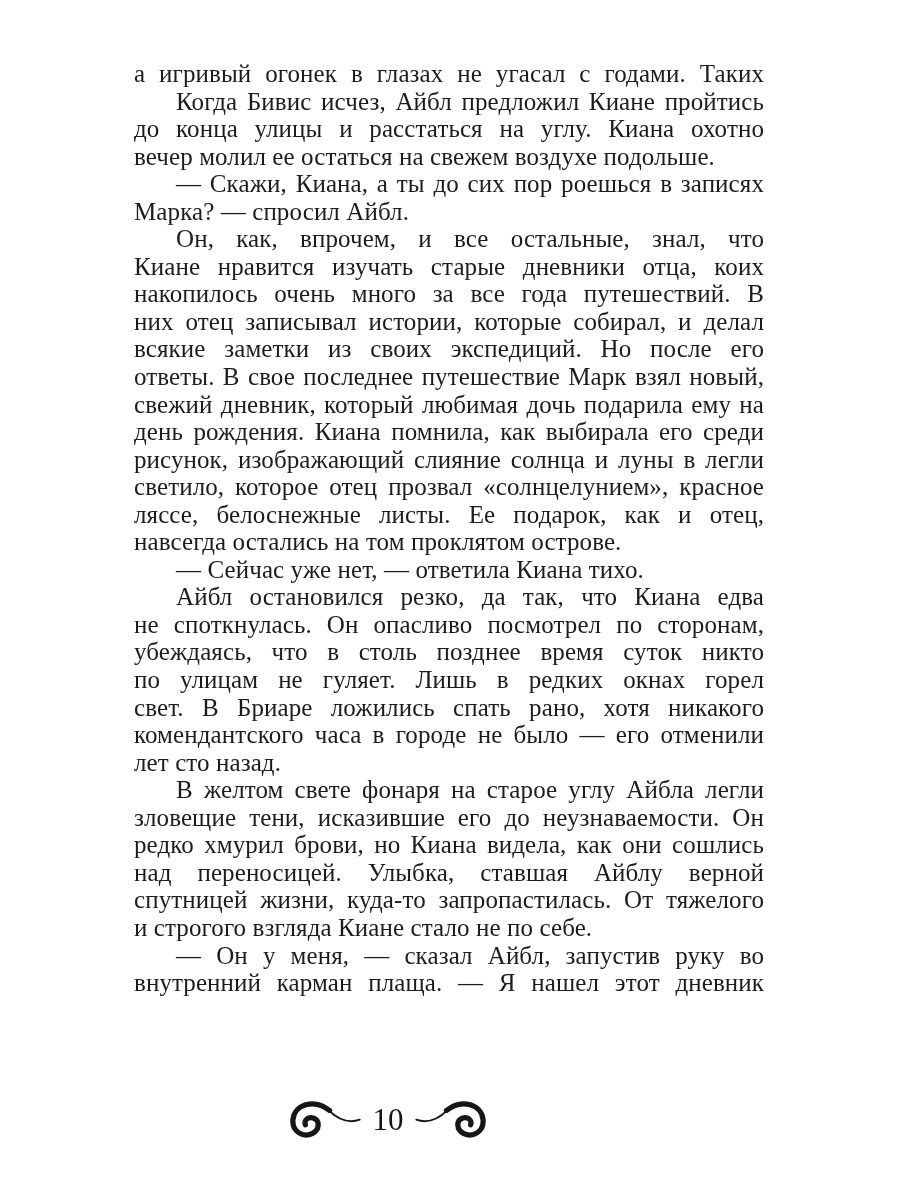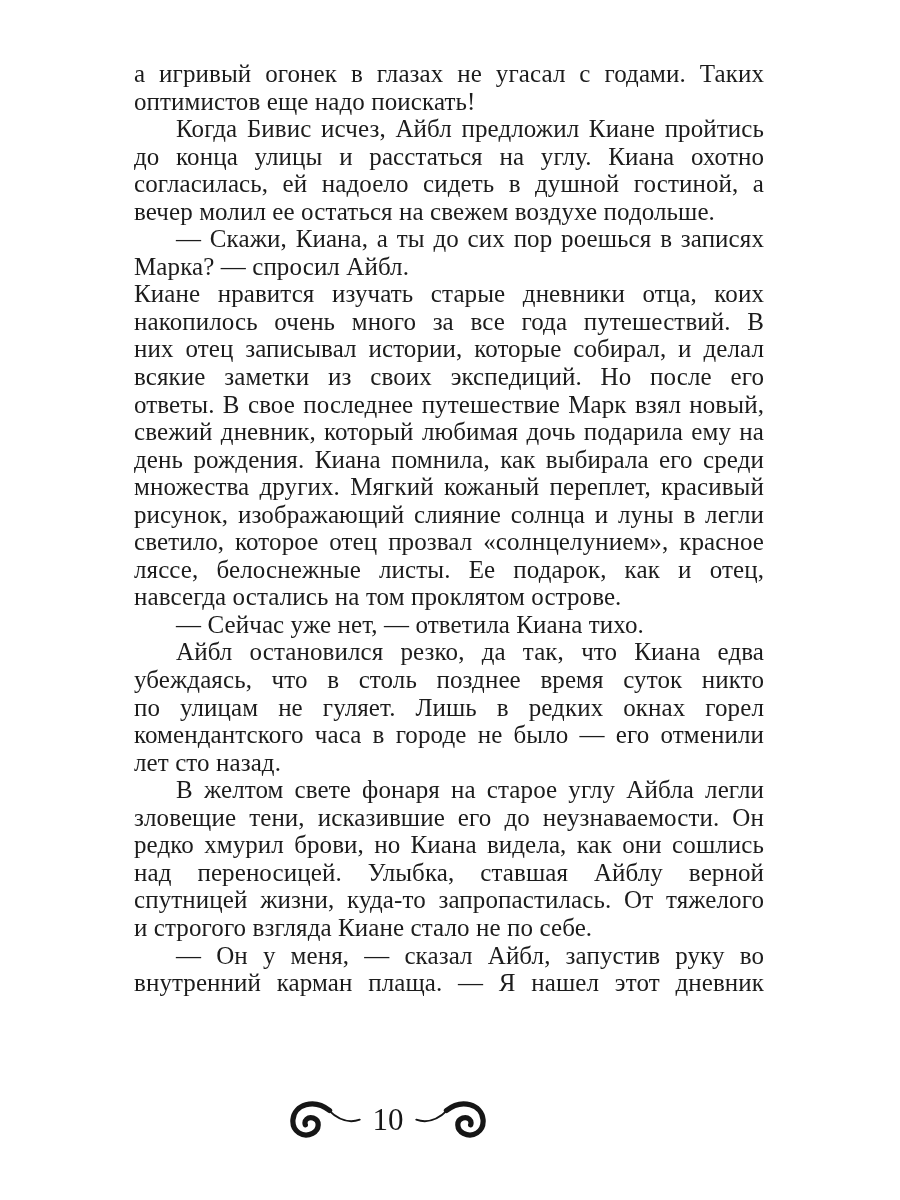--- a/index.html
+++ b/index.html
@@ -59,43 +59,43 @@
   .orn svg { display: block; }
   .orn.flip svg { transform: scaleX(-1); }
 </style>
 </head>
 <body>
 
 <div class="page">
 
   <main class="text-block" id="text-block">
       <div class="line">а игривый огонек в глазах не угасал с годами. Таких</div>
-      <div class="line end">оптимистов еще надо поискать!</div>
       <div class="line indent">Когда Бивис исчез, Айбл предложил Киане пройтись</div>
       <div class="line">до конца улицы и расстаться на углу. Киана охотно</div>
-      <div class="line">согласилась, ей надоело сидеть в душной гостиной, а</div>
       <div class="line end">вечер молил ее остаться на свежем воздухе подольше.</div>
       <div class="line indent">— Скажи, Киана, а ты до сих пор роешься в записях</div>
       <div class="line end">Марка? — спросил Айбл.</div>
+      <div class="line indent">Он, как, впрочем, и все остальные, знал, что</div>
       <div class="line">Киане нравится изучать старые дневники отца, коих</div>
       <div class="line">накопилось очень много за все года путешествий. В</div>
       <div class="line">них отец записывал истории, которые собирал, и делал</div>
       <div class="line">всякие заметки из своих экспедиций. Но после его</div>
       <div class="line">ответы. В свое последнее путешествие Марк взял новый,</div>
       <div class="line">свежий дневник, который любимая дочь подарила ему на</div>
       <div class="line">день рождения. Киана помнила, как выбирала его среди</div>
-      <div class="line">множества других. Мягкий кожаный переплет, красивый</div>
       <div class="line">рисунок, изображающий слияние солнца и луны в легли</div>
       <div class="line">светило, которое отец прозвал «солнцелунием», красное</div>
       <div class="line">ляссе, белоснежные листы. Ее подарок, как и отец,</div>
       <div class="line end">навсегда остались на том проклятом острове.</div>
       <div class="line indent end">— Сейчас уже нет, — ответила Киана тихо.</div>
       <div class="line indent">Айбл остановился резко, да так, что Киана едва</div>
+      <div class="line">не споткнулась. Он опасливо посмотрел по сторонам,</div>
       <div class="line">убеждаясь, что в столь позднее время суток никто</div>
       <div class="line">по улицам не гуляет. Лишь в редких окнах горел</div>
+      <div class="line">свет. В Бриаре ложились спать рано, хотя никакого</div>
       <div class="line">комендантского часа в городе не было — его отменили</div>
       <div class="line end">лет сто назад.</div>
       <div class="line indent">В желтом свете фонаря на старое углу Айбла легли</div>
       <div class="line">зловещие тени, исказившие его до неузнаваемости. Он</div>
       <div class="line">редко хмурил брови, но Киана видела, как они сошлись</div>
       <div class="line">над переносицей. Улыбка, ставшая Айблу верной</div>
       <div class="line">спутницей жизни, куда-то запропастилась. От тяжелого</div>
       <div class="line end">и строгого взгляда Киане стало не по себе.</div>
       <div class="line indent">— Он у меня, — сказал Айбл, запустив руку во</div>
       <div class="line">внутренний карман плаща. — Я нашел этот дневник</div>

